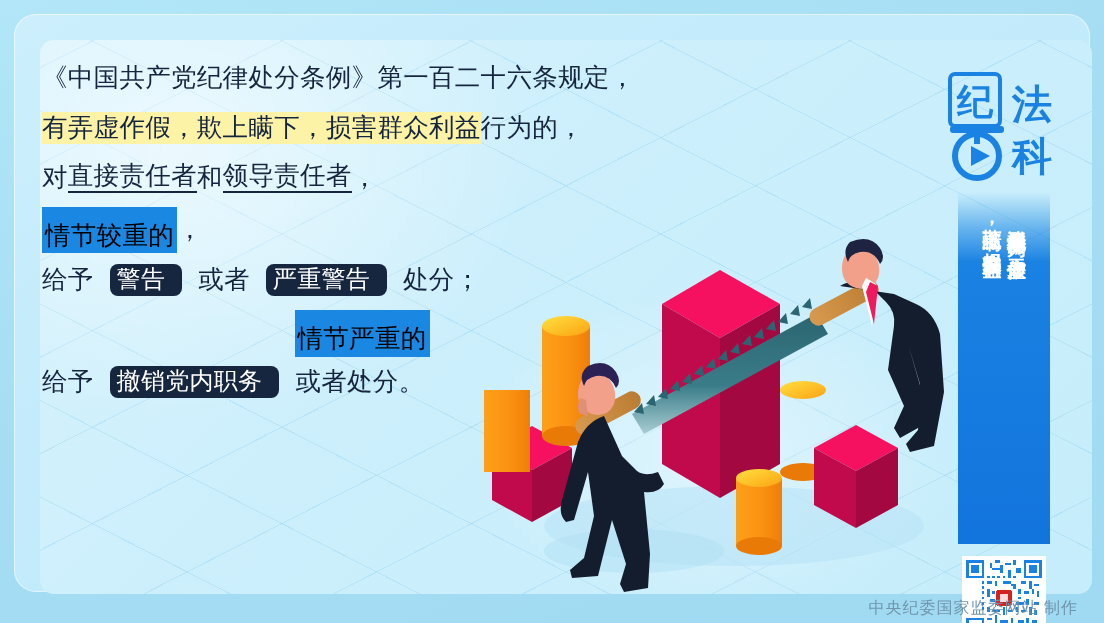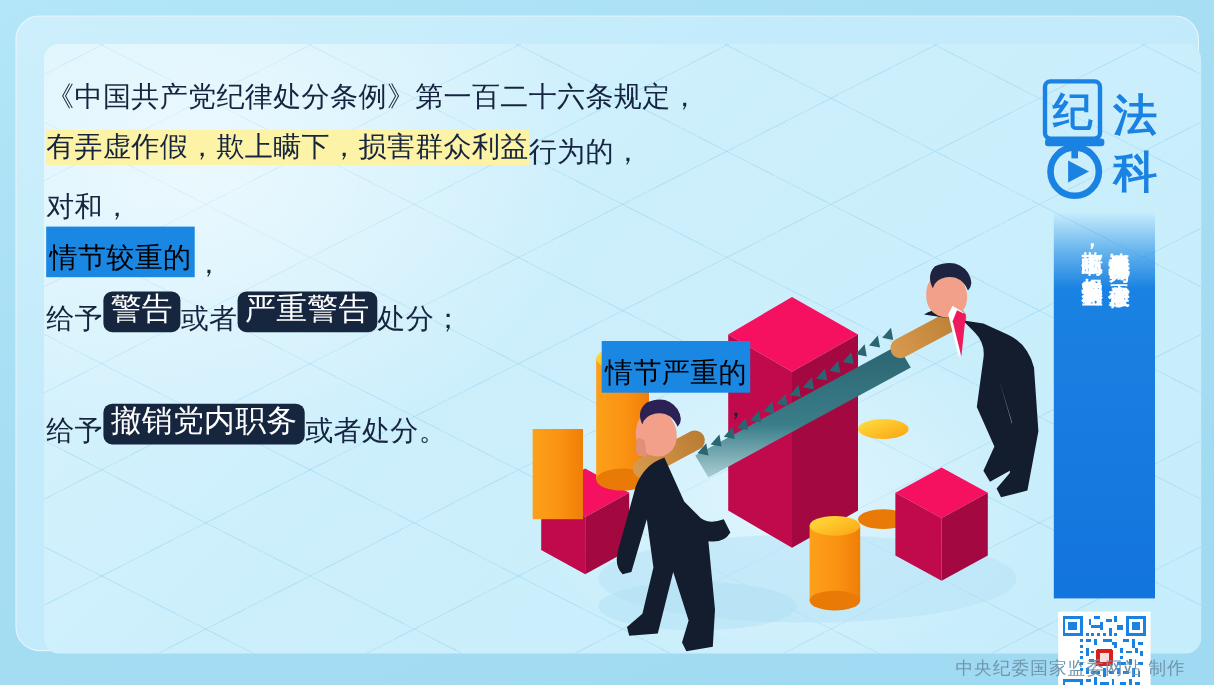--- a/index.html
+++ b/index.html
@@ -43,40 +43,40 @@
     pointer-events:none;
   }
 
   
   .textblock{
     position:absolute;left:28px;top:38px;width:640px;
     color:#16253f;
   }
   .line{
     font-size:25.5px;line-height:1;white-space:nowrap;
-    letter-spacing:.3px;height:44px;display:flex;align-items:flex-end;
+    letter-spacing:.3px;height:44px;display:flex;align-items:center;
   }
   .l1{margin-top:4px;}
   .l2{margin-top:6px;}
   .l3{margin-top:6px;}
   .l4{margin-top:8px;}
   .l5{margin-top:6px;}
   .l6{margin-top:8px;flex-direction:column;}
   .l7{margin-top:6px;}
   .bold{font-weight:normal;}
   .hl-yellow{background:#fdf3a6;padding:3px 0 4px 0;}
   .hl-blue{background:#1a87e3;color:#000000;padding:16px 3px 5px 3px;}
   .uline{
     border-bottom:2px double #16253f;
     padding-bottom:2px;
   }
   .pill{
     display:inline-block;background:#16263f;color:#ffffff;
-    border-radius:8px;padding:2px 7px 4px 7px;margin:0 0;
-    font-size:28px;line-height:1.1;
+    border-radius:8px;padding:2px 17px 4px 7px;margin:0 16px;
+    font-size:24px;line-height:1.1;
   }
 
   
   .rail{position:absolute;right:26px;top:26px;width:120px;height:554px;}
   .logo{
     position:absolute;left:0;top:30px;width:118px;height:112px;
   }
   .logo svg{display:block;}
   .vbanner{
     position:absolute;left:14px;top:152px;width:92px;height:352px;
@@ -239,21 +239,23 @@
           <span>规定，</span>
       </div>
 
       <div class="line l2">
         <span class="hl-yellow">有弄虚作假，欺上瞒下，损害群众利益</span>
           <span>行为的，</span>
       </div>
 
       <div class="line l3">
         <span>对</span>
+          <span class="uline">直接责任者</span>
           <span>和</span>
+          <span class="uline">领导责任者</span>
           <span>，</span>
       </div>
 
       <div class="line l4">
         <span class="hl-blue">情节较重的</span>
           <span>，</span>
       </div>
 
       <div class="line l5">
         <span>给予</span>

